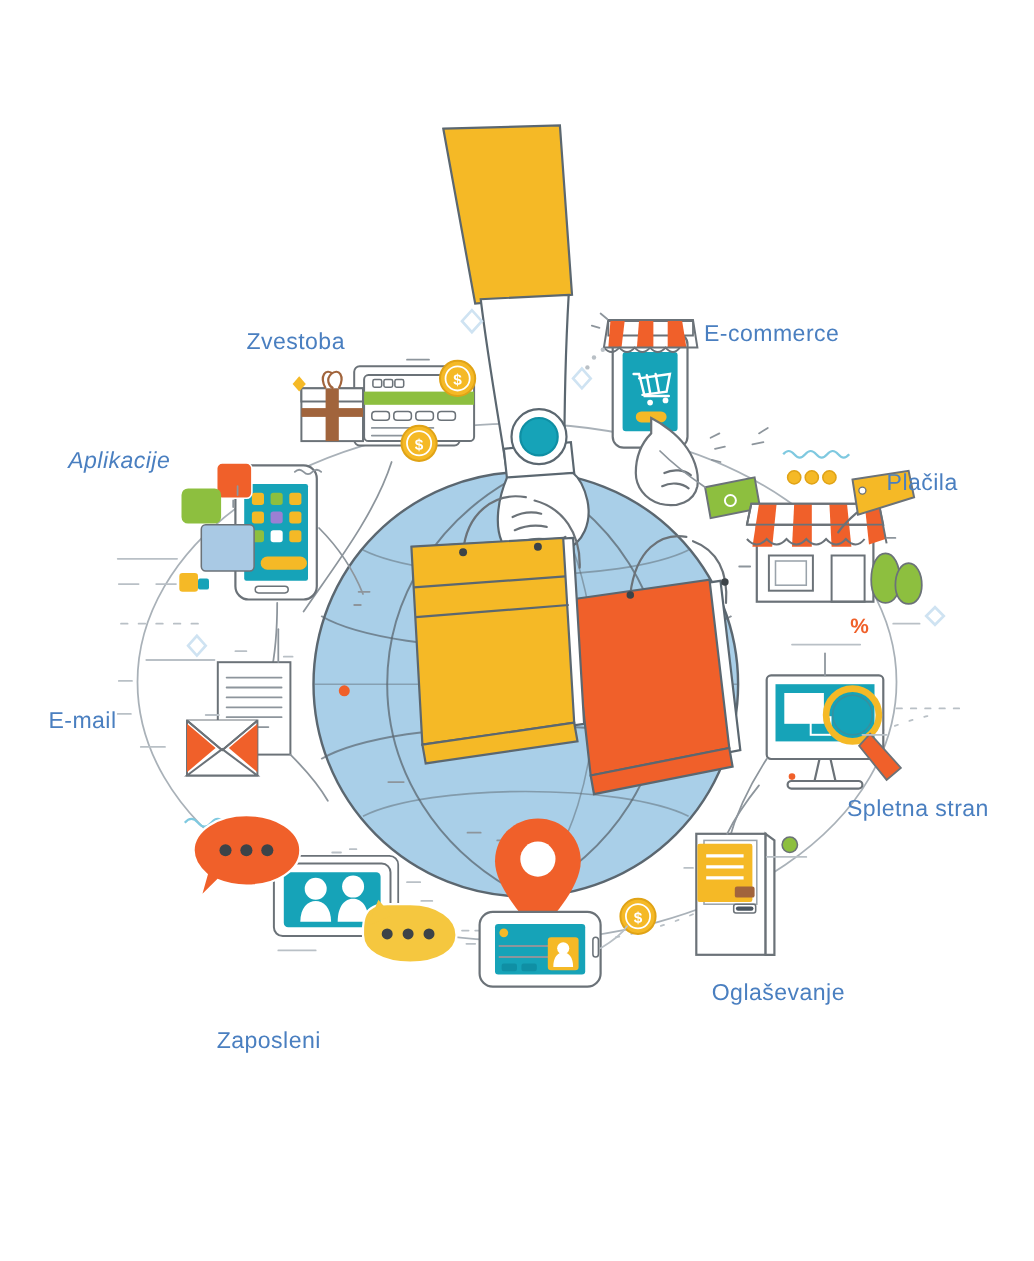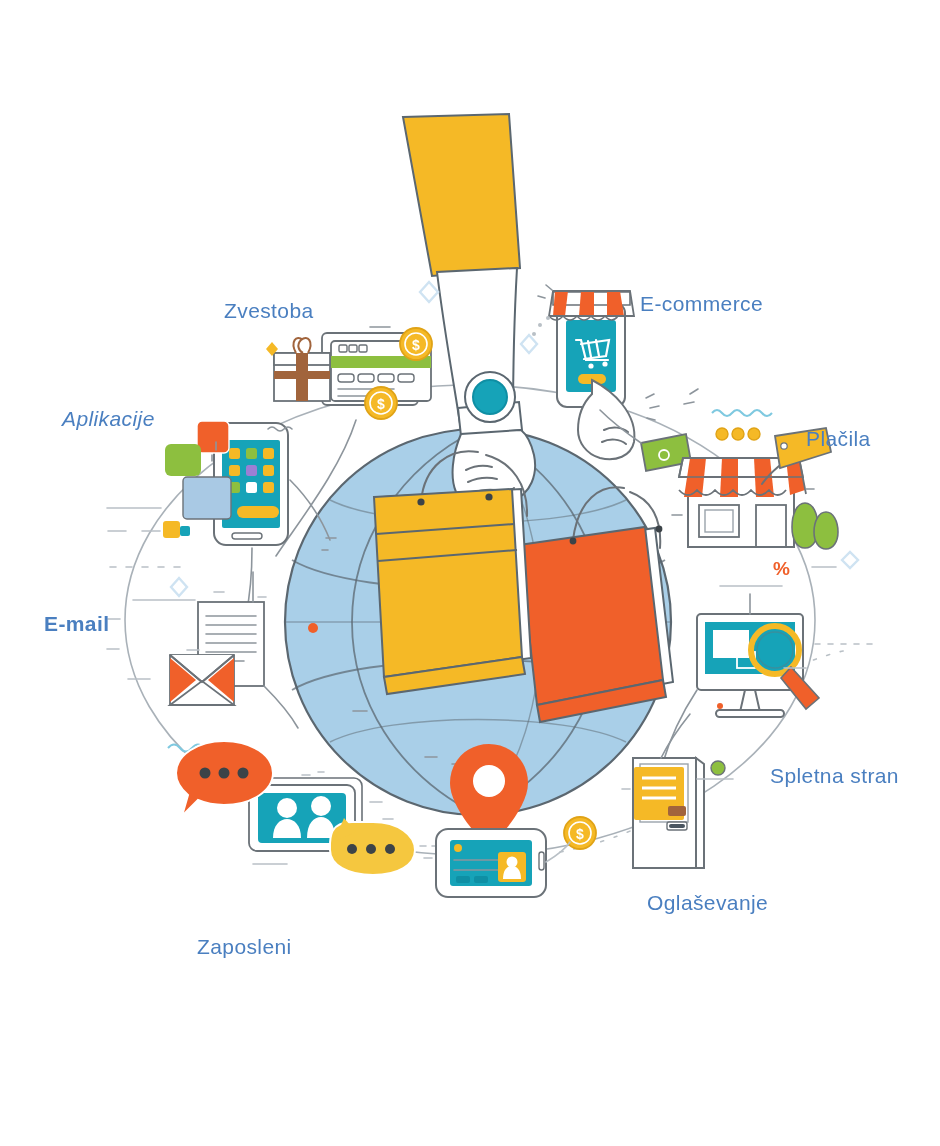--- a/index.html
+++ b/index.html
@@ -378,18 +378,18 @@
       <path class="ln-t" d="M661 758 C 670 740 682 724 690 714"></path>
       <path class="ln-f" d="M622 789 h 8"></path>
     </g>
 
   </svg>
 
   <div class="lbl" style="left:224px;top:299px;">Zvestoba</div>
   <div class="lbl" style="left:640px;top:292px;text-align:center;">E-commerce</div>
   <div class="lbl" style="left:62px;top:407px;font-style:italic;">Aplikacije</div>
   <div class="lbl" style="left:806px;top:396px;margin-top:31px;">Plačila</div>
-  <div class="lbl" style="left:44px;top:612px;font-weight:bold;">E-mail</div>
-  <div class="lbl" style="left:770px;top:724px;margin-top:40px;">Spletna stran</div>
+  <div class="lbl" style="left:44px;top:644px;">E-mail</div>
+  <div class="lbl" style="left:770px;top:724px;">Spletna stran</div>
   <div class="lbl" style="left:197px;top:896px;margin-top:39px;">Zaposleni</div>
   <div class="lbl" style="left:647px;top:891px;">Oglaševanje</div>
 
 </div>
 
 </body></html>

